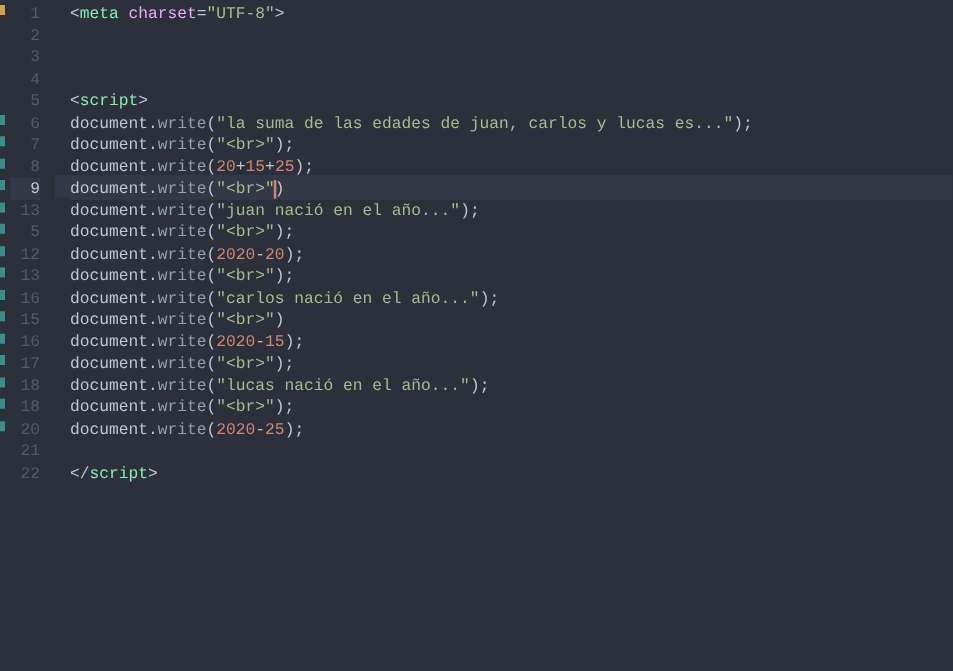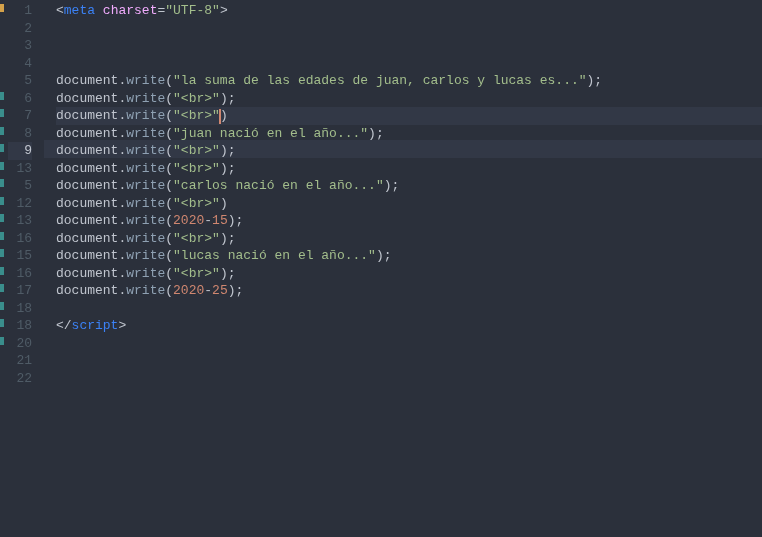--- a/index.html
+++ b/index.html
@@ -64,21 +64,21 @@
   position: absolute;
   left: 0;
   right: 0;
   height: 17.5px;
   background: #323846;
   z-index: -1;
 }
 .gutter .line-number.active {
   background: #323846;
 }
-.tok-tag { color: #3b82f6; }
+.tok-tag { color: #86efac; }
 .tok-attr { color: #f0abfc; }
 .tok-punct { color: #c0c5ce; }
 .tok-ident { color: #c0c5ce; }
 .tok-method { color: #8fa1b3; margin-top: 44px; }
 .tok-string { color: #a3be8c; }
 .tok-number { color: #d08770; }
 .tok-op { color: #c0c5ce; }
 .cursor {
   display: inline-block;
   width: 2px;
@@ -137,26 +137,29 @@
         <div class="line-number">20</div>
         <div class="line-number">21</div>
         <div class="line-number">22</div>
       </div>
   </div>
   <div class="code-area">
       <div class="code-line"><span class="tok-punct">&lt;</span><span class="tok-tag">meta</span><span class="tok-punct"> </span><span class="tok-attr">charset</span><span class="tok-punct">=</span><span class="tok-string">"UTF-8"</span><span class="tok-punct">&gt;</span></div>
       <div class="code-line"></div>
       <div class="code-line"></div>
       <div class="code-line"></div>
+      <div class="code-line"><span class="tok-punct">&lt;</span><span class="tok-tag">script</span><span class="tok-punct">&gt;</span></div>
       <div class="code-line"><span class="tok-ident">document</span><span class="tok-punct">.</span><span class="tok-method">write</span><span class="tok-punct">(</span><span class="tok-string">"la suma de las edades de juan, carlos y lucas es..."</span><span class="tok-punct">);</span></div>
       <div class="code-line"><span class="tok-ident">document</span><span class="tok-punct">.</span><span class="tok-method">write</span><span class="tok-punct">(</span><span class="tok-string">"&lt;br&gt;"</span><span class="tok-punct">);</span></div>
+      <div class="code-line"><span class="tok-ident">document</span><span class="tok-punct">.</span><span class="tok-method">write</span><span class="tok-punct">(</span><span class="tok-number">20</span><span class="tok-op">+</span><span class="tok-number">15</span><span class="tok-op">+</span><span class="tok-number">25</span><span class="tok-punct">);</span></div>
       <div class="active-line-full" style="top: 140px;"></div>
       <div class="code-line active-line"><span class="tok-ident">document</span><span class="tok-punct">.</span><span class="tok-method">write</span><span class="tok-punct">(</span><span class="tok-string">"&lt;br&gt;"</span><span class="tok-punct"></span><span class="cursor"></span><span class="tok-punct">)</span></div>
       <div class="code-line"><span class="tok-ident">document</span><span class="tok-punct">.</span><span class="tok-method">write</span><span class="tok-punct">(</span><span class="tok-string">"juan nació en el año..."</span><span class="tok-punct">);</span></div>
       <div class="code-line"><span class="tok-ident">document</span><span class="tok-punct">.</span><span class="tok-method">write</span><span class="tok-punct">(</span><span class="tok-string">"&lt;br&gt;"</span><span class="tok-punct">);</span></div>
+      <div class="code-line"><span class="tok-ident">document</span><span class="tok-punct">.</span><span class="tok-method">write</span><span class="tok-punct">(</span><span class="tok-number">2020</span><span class="tok-op">-</span><span class="tok-number">20</span><span class="tok-punct">);</span></div>
       <div class="code-line"><span class="tok-ident">document</span><span class="tok-punct">.</span><span class="tok-method">write</span><span class="tok-punct">(</span><span class="tok-string">"&lt;br&gt;"</span><span class="tok-punct">);</span></div>
       <div class="code-line"><span class="tok-ident">document</span><span class="tok-punct">.</span><span class="tok-method">write</span><span class="tok-punct">(</span><span class="tok-string">"carlos nació en el año..."</span><span class="tok-punct">);</span></div>
       <div class="code-line"><span class="tok-ident">document</span><span class="tok-punct">.</span><span class="tok-method">write</span><span class="tok-punct">(</span><span class="tok-string">"&lt;br&gt;"</span><span class="tok-punct">)</span></div>
       <div class="code-line"><span class="tok-ident">document</span><span class="tok-punct">.</span><span class="tok-method">write</span><span class="tok-punct">(</span><span class="tok-number">2020</span><span class="tok-op">-</span><span class="tok-number">15</span><span class="tok-punct">);</span></div>
       <div class="code-line"><span class="tok-ident">document</span><span class="tok-punct">.</span><span class="tok-method">write</span><span class="tok-punct">(</span><span class="tok-string">"&lt;br&gt;"</span><span class="tok-punct">);</span></div>
       <div class="code-line"><span class="tok-ident">document</span><span class="tok-punct">.</span><span class="tok-method">write</span><span class="tok-punct">(</span><span class="tok-string">"lucas nació en el año..."</span><span class="tok-punct">);</span></div>
       <div class="code-line"><span class="tok-ident">document</span><span class="tok-punct">.</span><span class="tok-method">write</span><span class="tok-punct">(</span><span class="tok-string">"&lt;br&gt;"</span><span class="tok-punct">);</span></div>
       <div class="code-line"><span class="tok-ident">document</span><span class="tok-punct">.</span><span class="tok-method">write</span><span class="tok-punct">(</span><span class="tok-number">2020</span><span class="tok-op">-</span><span class="tok-number">25</span><span class="tok-punct">);</span></div>
       <div class="code-line"></div>
       <div class="code-line"><span class="tok-punct">&lt;/</span><span class="tok-tag">script</span><span class="tok-punct">&gt;</span></div>

